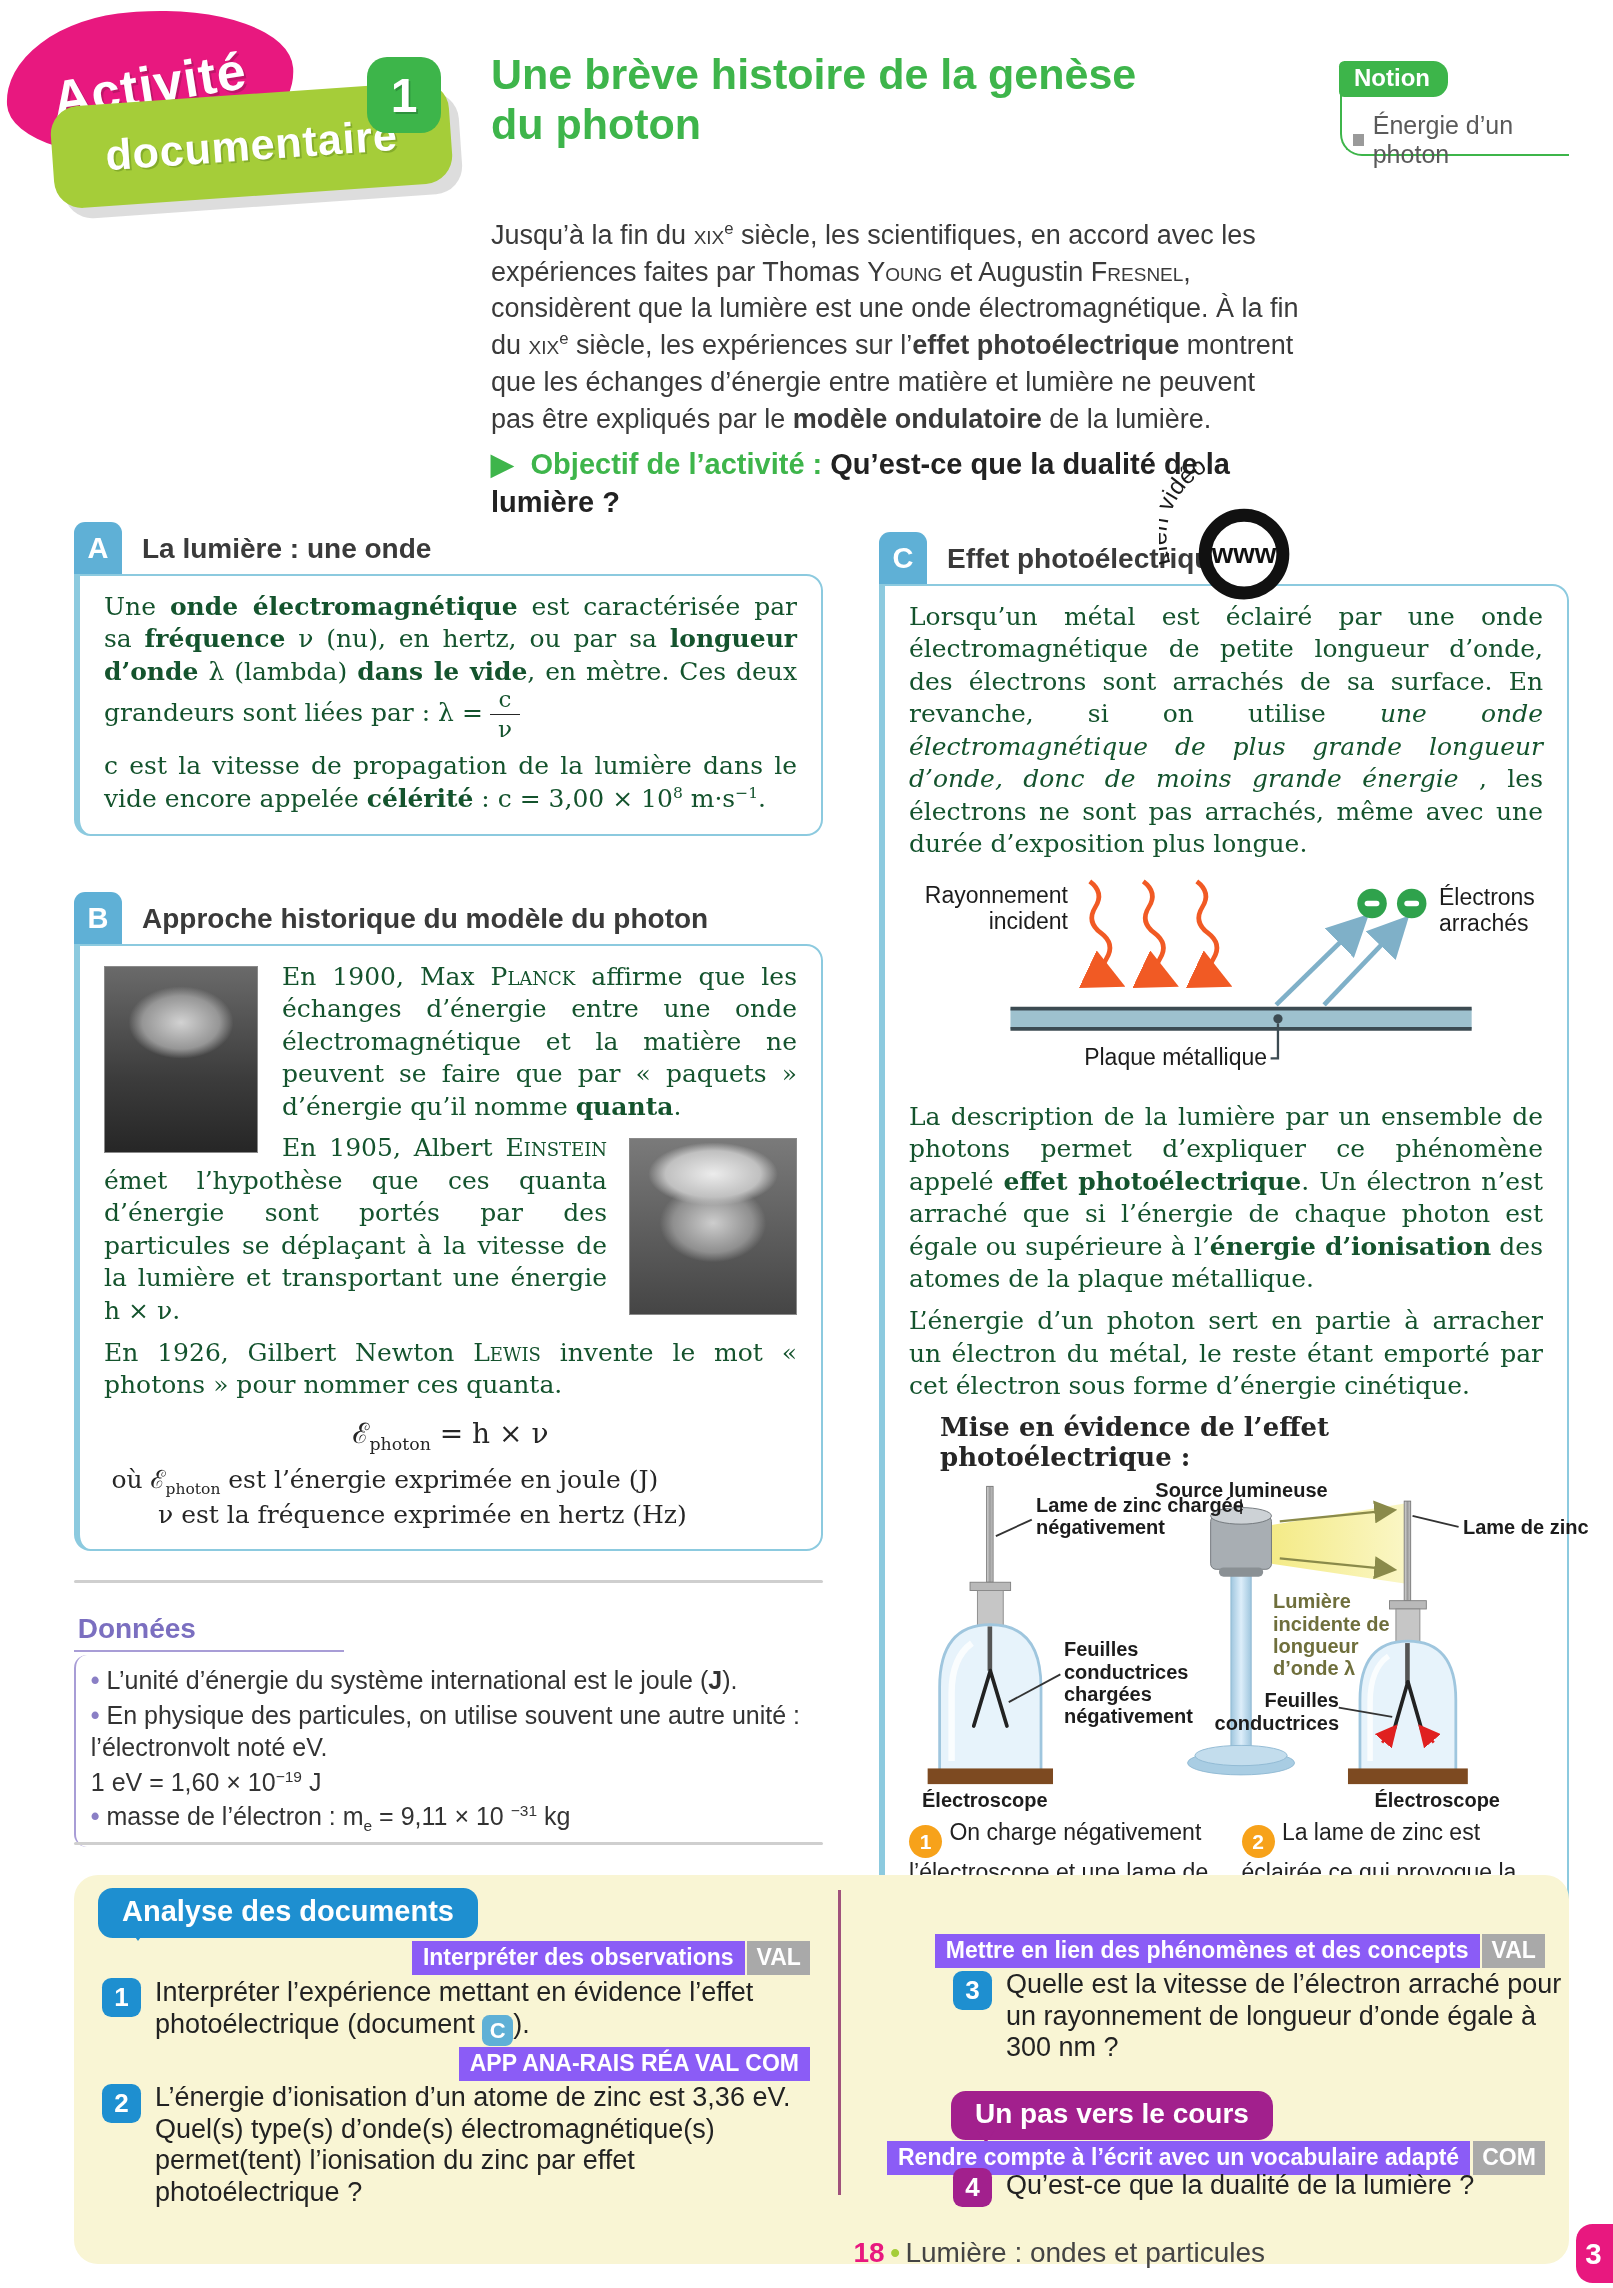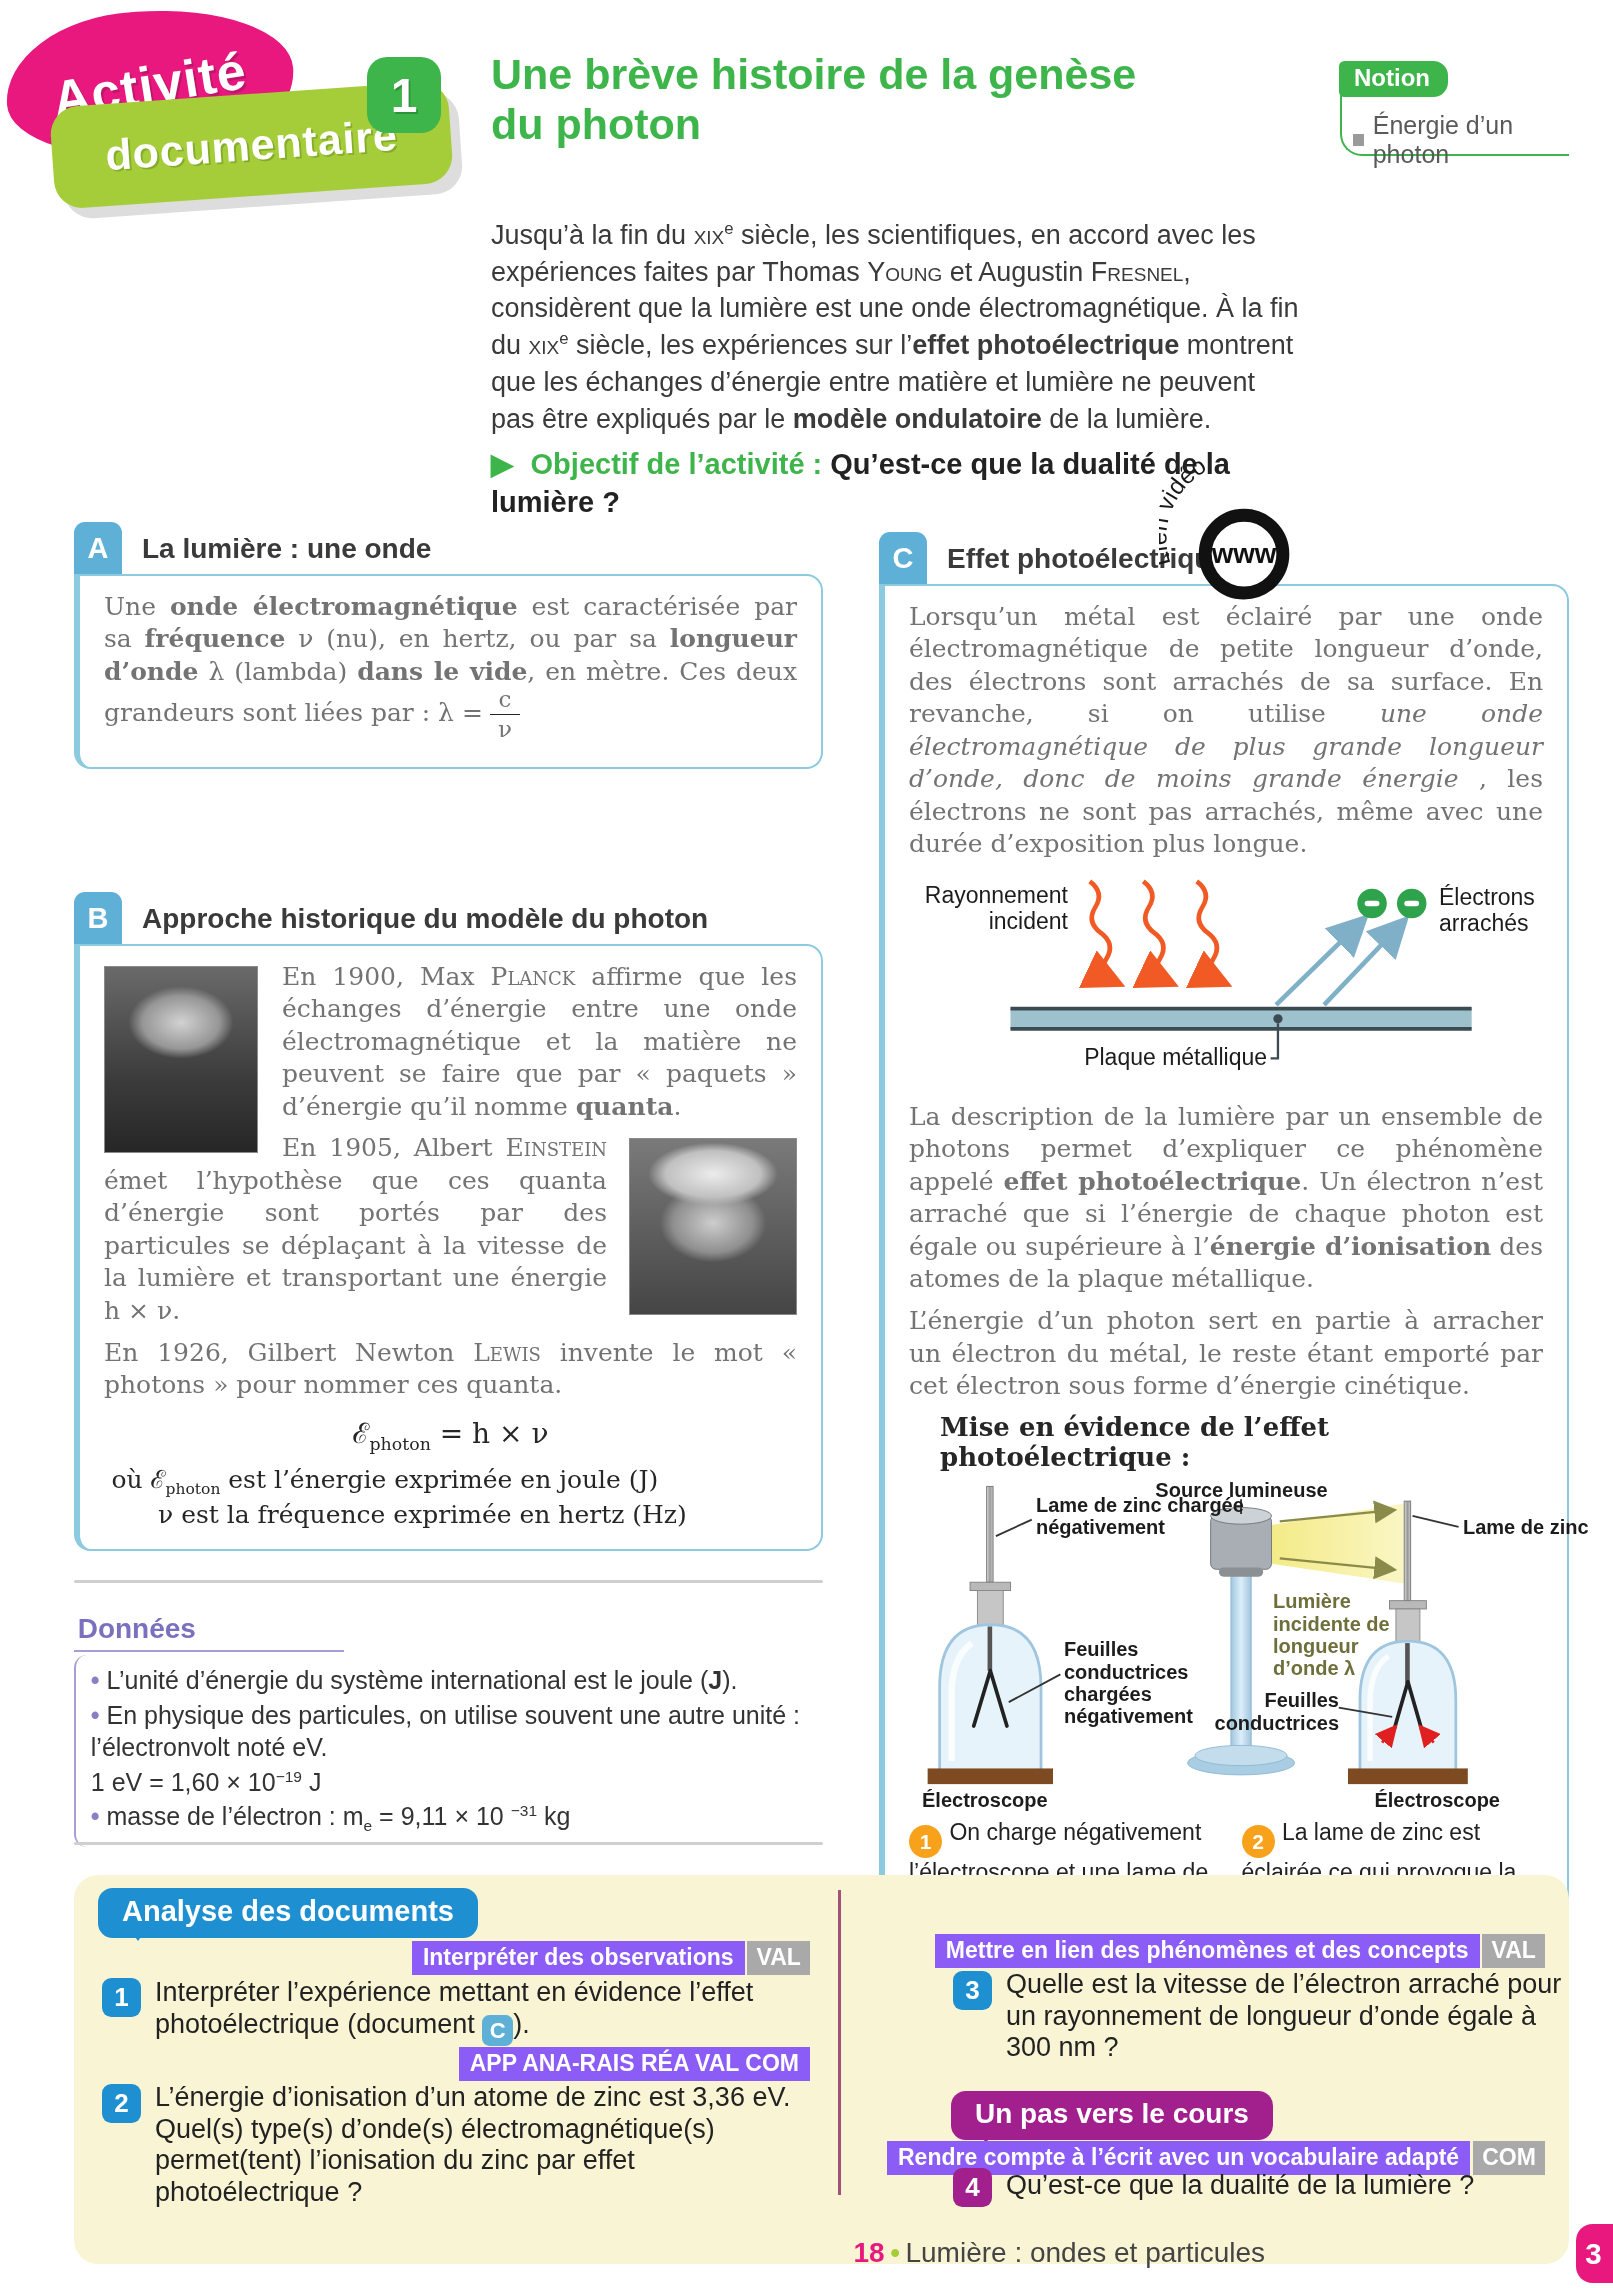--- a/index.html
+++ b/index.html
@@ -41,21 +41,21 @@
   #objective .qst{color:#222;}
 
   
   .docbox{position:absolute;}
   .docbox-head{display:flex;align-items:flex-end;gap:20px;height:52px;position:relative;z-index:2;}
   .tab{width:48px;height:52px;border-radius:11px 11px 0 0;background:#5fb0d6;color:#fff;font-size:29px;
        font-weight:bold;display:flex;align-items:center;justify-content:center;}
   .doc-title{font-size:28px;font-weight:bold;color:#3a3a3a;padding-bottom:9.2px;}
   .docbox-body{border:2.8px solid #8ccadf;border-left-width:6.5px;border-radius:0 16.6px 16.6px 16.6px;
                padding:14.8px 24px 16.6px;background:#fff;}
-  .sp{font-family:"DejaVu Serif","Liberation Serif",serif;font-size:25px;line-height:1.3;color:#737373;
+  .sp{font-family:"DejaVu Serif","Liberation Serif",serif;font-size:25px;line-height:1.3;color:#14532d;
       text-align:justify;margin:0 0 9.2px;}
   sup{font-size:62%;} sub{font-size:62%;}
   .rt-b{font-weight:bold;} .rt-i{font-style:italic;} .rt-sc{font-variant:small-caps;}
   .rt-cbadge{display:inline-flex;align-items:center;justify-content:center;width:31px;height:31px;
              border-radius:7.4px;background:#5fb0d6;color:#fff;font-weight:bold;font-size:22px;vertical-align:-5.5px;}
 
   .math-inline{font-family:"DejaVu Serif","Liberation Serif",serif;font-size:25px;white-space:nowrap;}
   .frac{display:inline-block;text-align:center;vertical-align:middle;line-height:1;margin-left:7.4px;}
   .frac .fnum{display:block;padding:0 8.3px 2.8px;border-bottom:1.8px solid #262626;font-size:23px;}
   .frac .fden{display:block;padding-top:2.8px;font-size:23px;}
@@ -164,20 +164,21 @@
     <span class="qst">Qu’est-ce que la dualité de la lumière ?</span>
   </p>
 
   <div class="docbox" id="doc-a" style="left:74px;top:522px;width:749px;">
     <div class="docbox-head">
       <div class="tab">A</div>
       <div class="doc-title">La lumière : une onde</div>
     </div>
     <div class="docbox-body">
       <p class="sp"><span><span>Une </span><span class="rt-b">onde électromagnétique</span><span> est caractérisée par sa </span><span class="rt-b">fréquence</span><span> ν (nu), en hertz, ou par sa </span><span class="rt-b">longueur d’onde</span><span> λ (lambda) </span><span class="rt-b">dans le vide</span><span>, en mètre. Ces deux grandeurs sont liées par : </span></span><span class="math-inline"><span>λ =</span><span class="frac"><span class="fnum">c</span><span class="fden">ν</span></span></span></p>
+      <p class="sp" style="margin-bottom:1.8px;"><span>c est la vitesse de propagation de la lumière dans le vide encore appelée </span><span class="rt-b">célérité</span><span> : c = 3,00 × 10</span><sup>8</sup><span> m·s</span><sup>−1</sup><span>.</span></p>
     </div>
   </div>
 
   <div class="docbox" id="doc-b" style="left:74px;top:892px;width:749px;">
     <div class="docbox-head">
       <div class="tab">B</div>
       <div class="doc-title">Approche historique du modèle du photon</div>
     </div>
     <div class="docbox-body">
       <div id="photo-planck" class="photo"></div>

